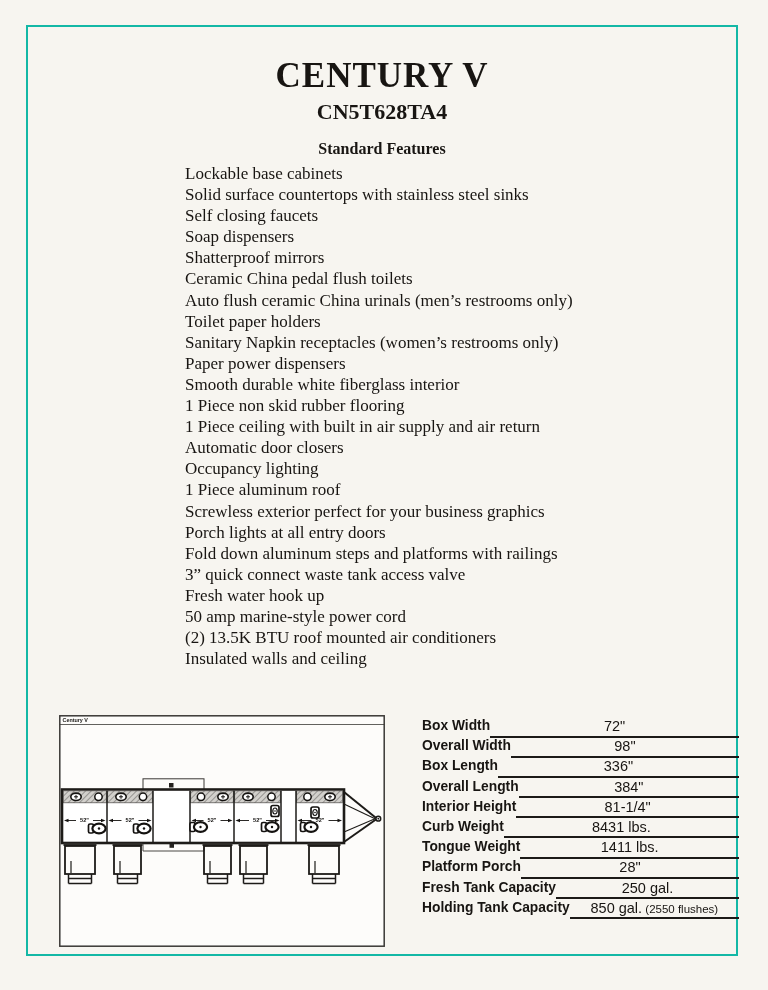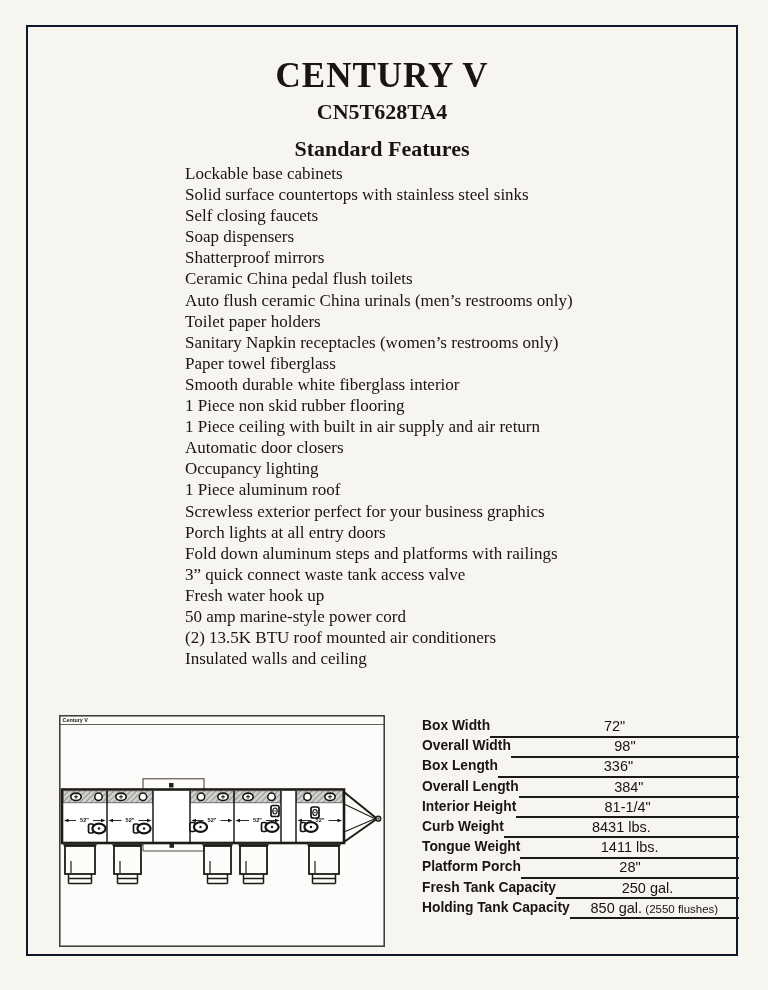--- a/index.html
+++ b/index.html
@@ -1,23 +1,23 @@
 <!DOCTYPE html>
 <html><head>
 <meta charset="utf-8">
 <style>
   html,body{margin:0;padding:0;background:#e9e7e1;}
   .page{position:relative;width:768px;height:990px;background:#f7f5f0;overflow:hidden;
         font-family:"Liberation Serif",serif;color:#181512;margin:0 auto;}
   .frame{position:absolute;left:26px;top:25px;width:712px;height:931px;
-         border:2px solid #0f172a;box-sizing:border-box;}
+         border:2px solid #14b8a6;box-sizing:border-box;}
   .title{margin:30px 0 0 0;text-align:center;font-size:35px;line-height:38px;
          font-weight:bold;letter-spacing:1px;}
   .model{margin:5px 0 0 0;text-align:center;font-size:22px;line-height:24px;font-weight:bold;}
-  .features-heading{margin:13px 0 0 0;text-align:center;font-size:22px;line-height:23px;font-weight:bold;}
+  .features-heading{margin:13px 0 0 0;text-align:center;font-size:16px;line-height:23px;font-weight:bold;}
   .features{list-style:none;margin:3px 0 0 157px;padding:0;}
   .features li{font-size:17px;line-height:21.1px;white-space:nowrap;}
   
   .specs{position:absolute;left:394px;top:692px;width:317px;
          font-family:"Liberation Sans",sans-serif;}
   .spec-row{display:flex;align-items:flex-start;height:20.2px;}
   .spec-label{font-weight:bold;font-size:13.8px;white-space:pre;line-height:1;padding-bottom:2px;}
   .spec-value{flex:1;text-align:center;font-size:14.5px;line-height:1;padding-bottom:2px;
               border-bottom:2px solid #1c1a17;white-space:nowrap;}
   .spec-note{margin-left:9px;}
@@ -39,21 +39,21 @@
     <ul class="features">
         <li>Lockable base cabinets</li>
         <li>Solid surface countertops with stainless steel sinks</li>
         <li>Self closing faucets</li>
         <li>Soap dispensers</li>
         <li>Shatterproof mirrors</li>
         <li>Ceramic China pedal flush toilets</li>
         <li>Auto flush ceramic China urinals (men’s restrooms only)</li>
         <li>Toilet paper holders</li>
         <li>Sanitary Napkin receptacles (women’s restrooms only)</li>
-        <li>Paper towel fiberglass</li>
+        <li>Paper power dispensers</li>
         <li>Smooth durable white fiberglass interior</li>
         <li>1 Piece non skid rubber flooring</li>
         <li>1 Piece ceiling with built in air supply and air return</li>
         <li>Automatic door closers</li>
         <li>Occupancy lighting</li>
         <li>1 Piece aluminum roof</li>
         <li>Screwless exterior perfect for your business graphics</li>
         <li>Porch lights at all entry doors</li>
         <li>Fold down aluminum steps and platforms with railings</li>
         <li>3” quick connect waste tank access valve</li>

